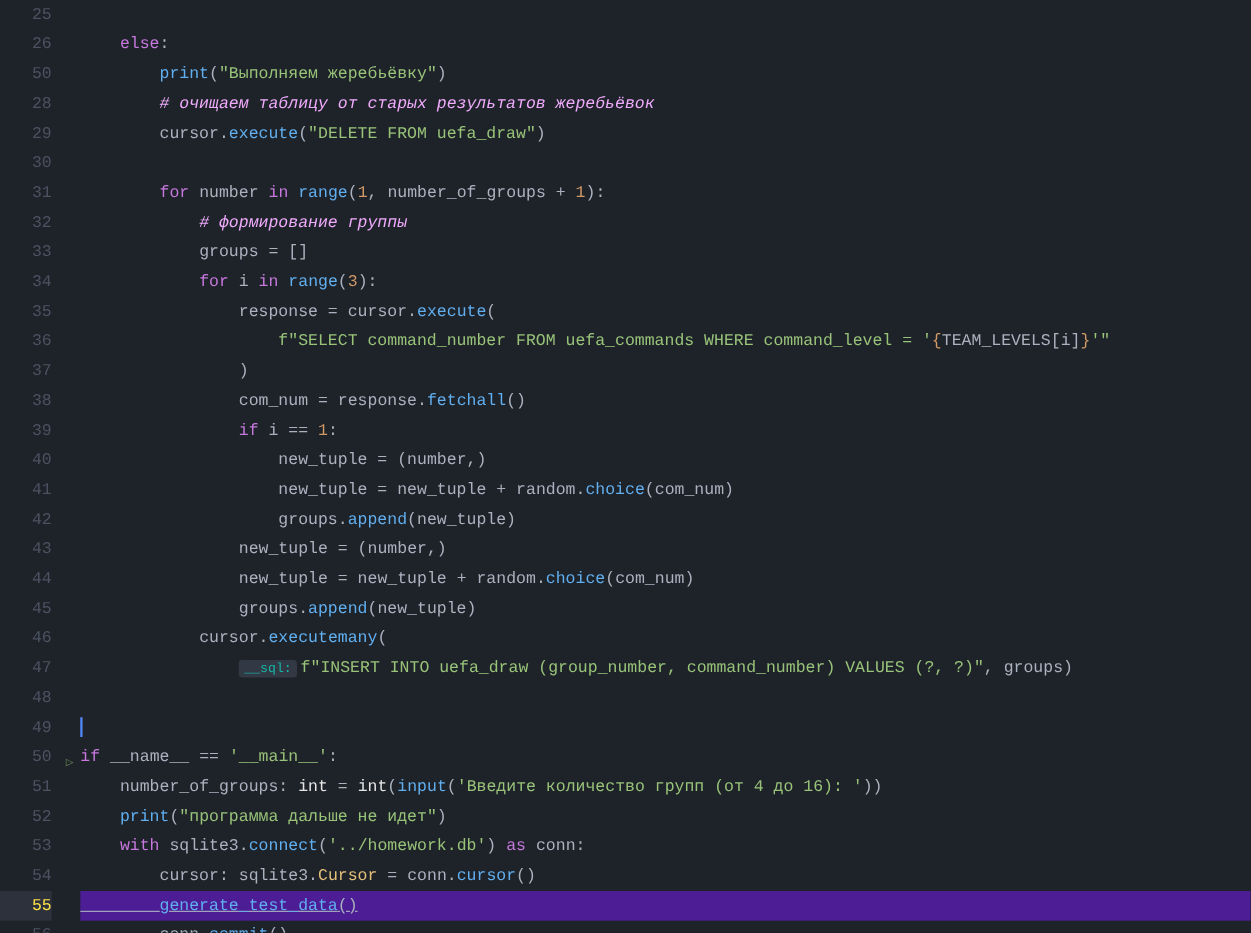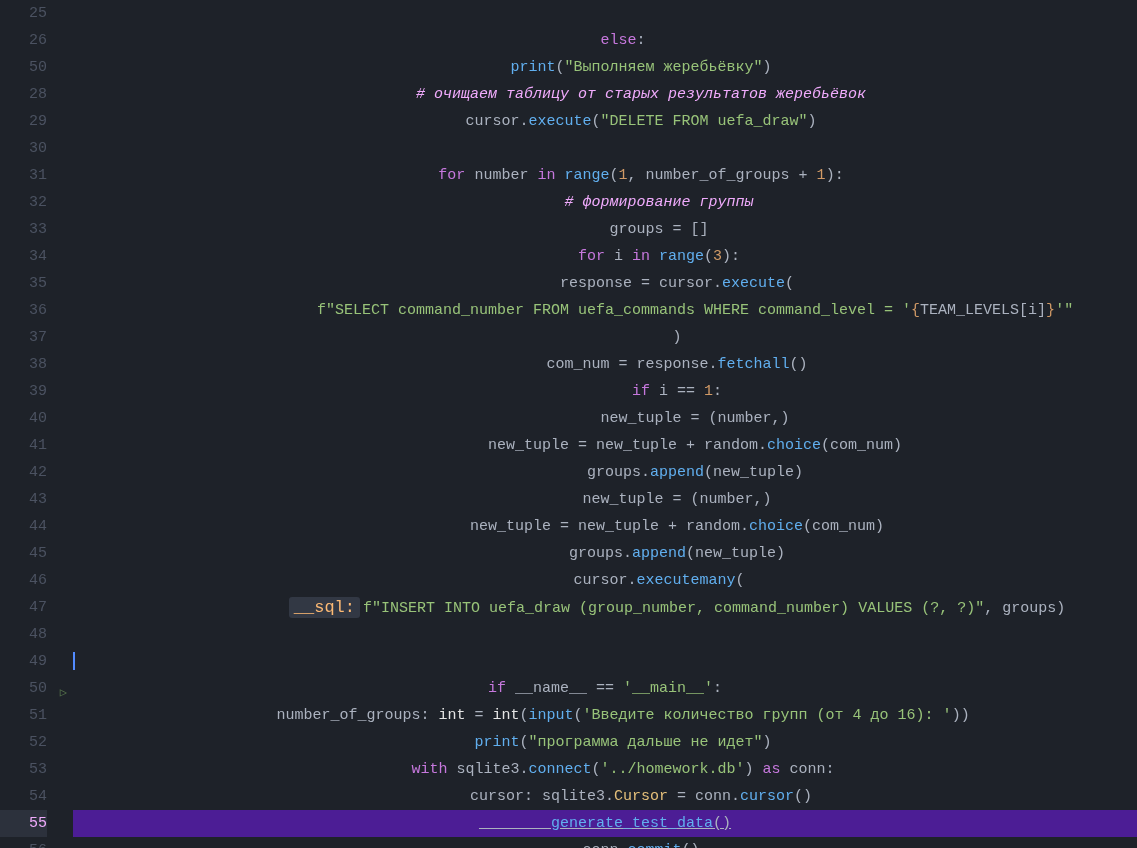--- a/index.html
+++ b/index.html
@@ -26,39 +26,38 @@
       padding-top: 0;
       user-select: none;
       position: relative;
     }
     .line-num {
       height: 27px;
       position: relative;
     }
     .line-num.highlight {
       background: #2c313c;
-      color: #f0abfc;
+      color: #fde047;
     }
     .run-icon {
       position: absolute;
       right: -20px;
       top: 5px;
       color: #5a7a4e;
       font-size: 12px;
     }
     .code-area {
       flex: 1;
       padding-left: 18px;
       position: relative;
     }
     .code-line {
       height: 27px;
       white-space: pre;
       position: relative;
-      text-align: center;
     }
     .code-line.highlight-line {
       background: #4c1d95;
       text-decoration: underline;
     }
     .cursor-mark::before {
       content: "";
       position: absolute;
       left: 0;
       top: 4px;
@@ -72,24 +71,24 @@
     .str { color: #98c379; }
     .num { color: #d19a66; }
     .cmt { color: #f0abfc; font-style: italic; }
     .op { color: #abb2bf; }
     .pn { color: #abb2bf; }
     .var { color: #abb2bf; }
     .builtin { color: #e5e5e5; }
     .attr { color: #e5c07b; }
     .hint {
       background: #323844;
-      color: #fdba74;
+      color: #14b8a6;
       padding: 1px 5px;
       border-radius: 3px;
-      font-size: 17px;
+      font-size: 12px;
       margin-right: 3px;
     }
     .fstr-delim { color: #d19a66; }
   </style>
 </head>
 <body>
 
 <div class="editor">
   <div class="gutter">
     <div class="line-num">25</div>

